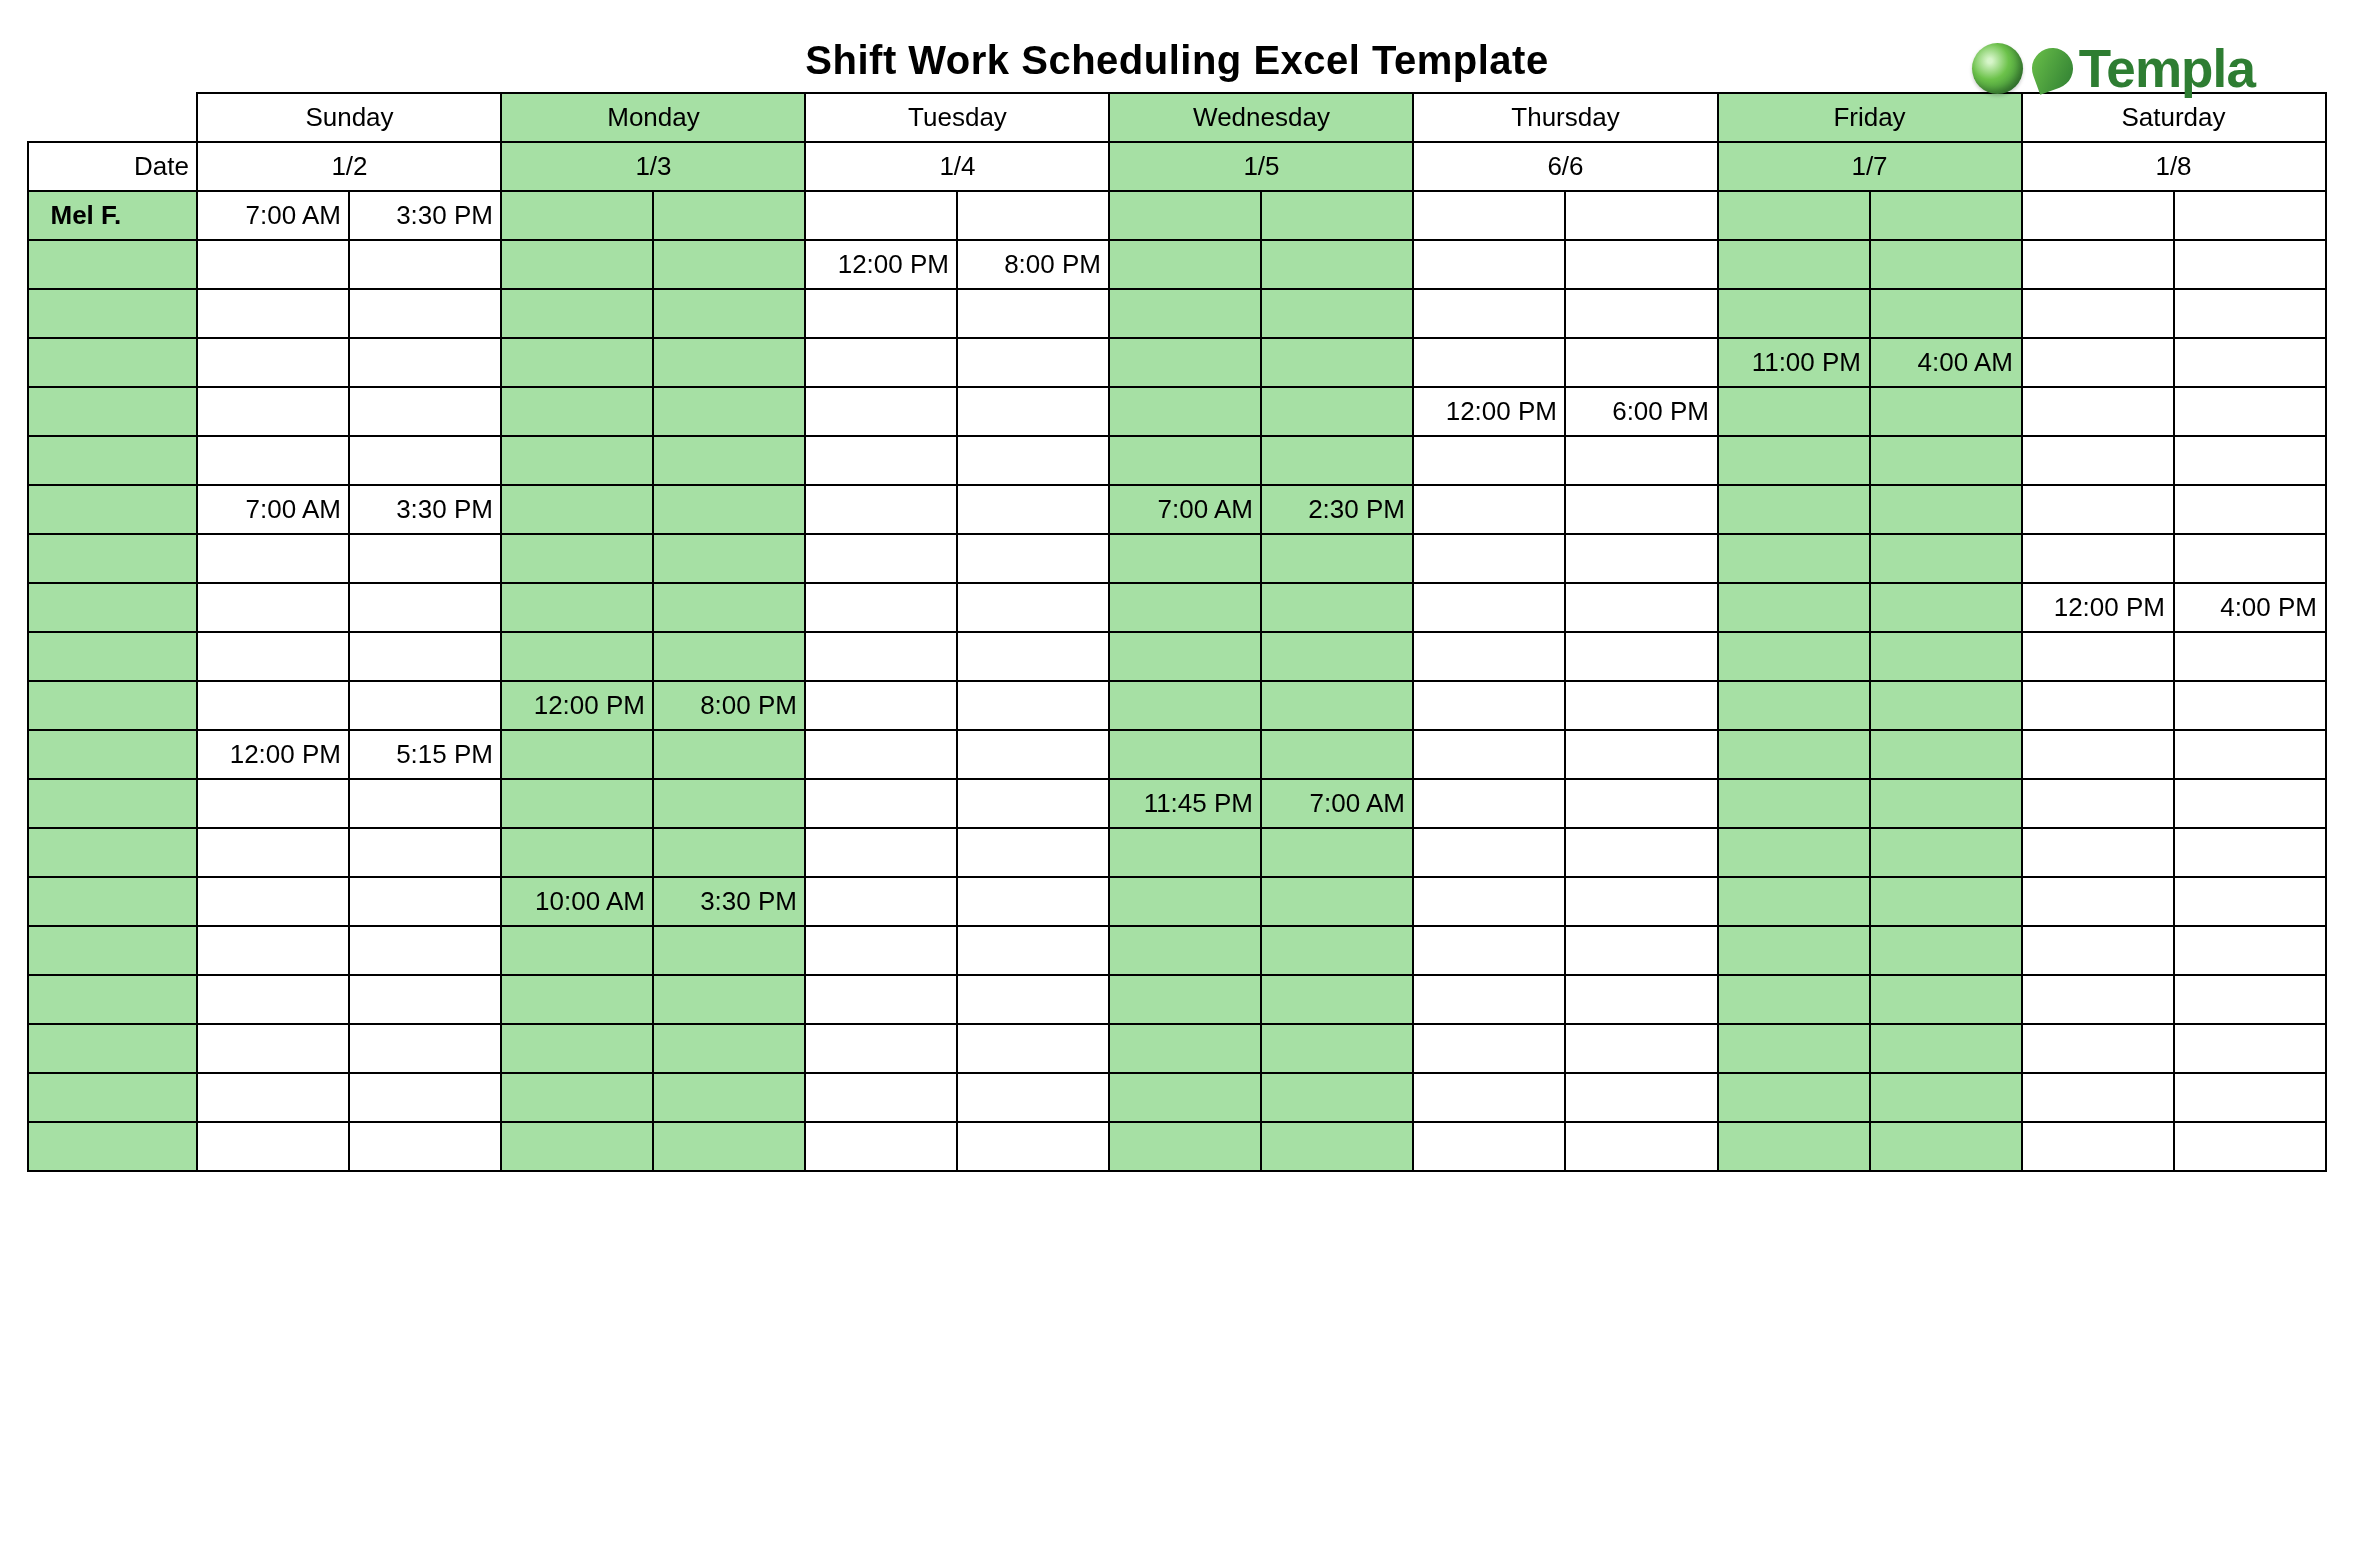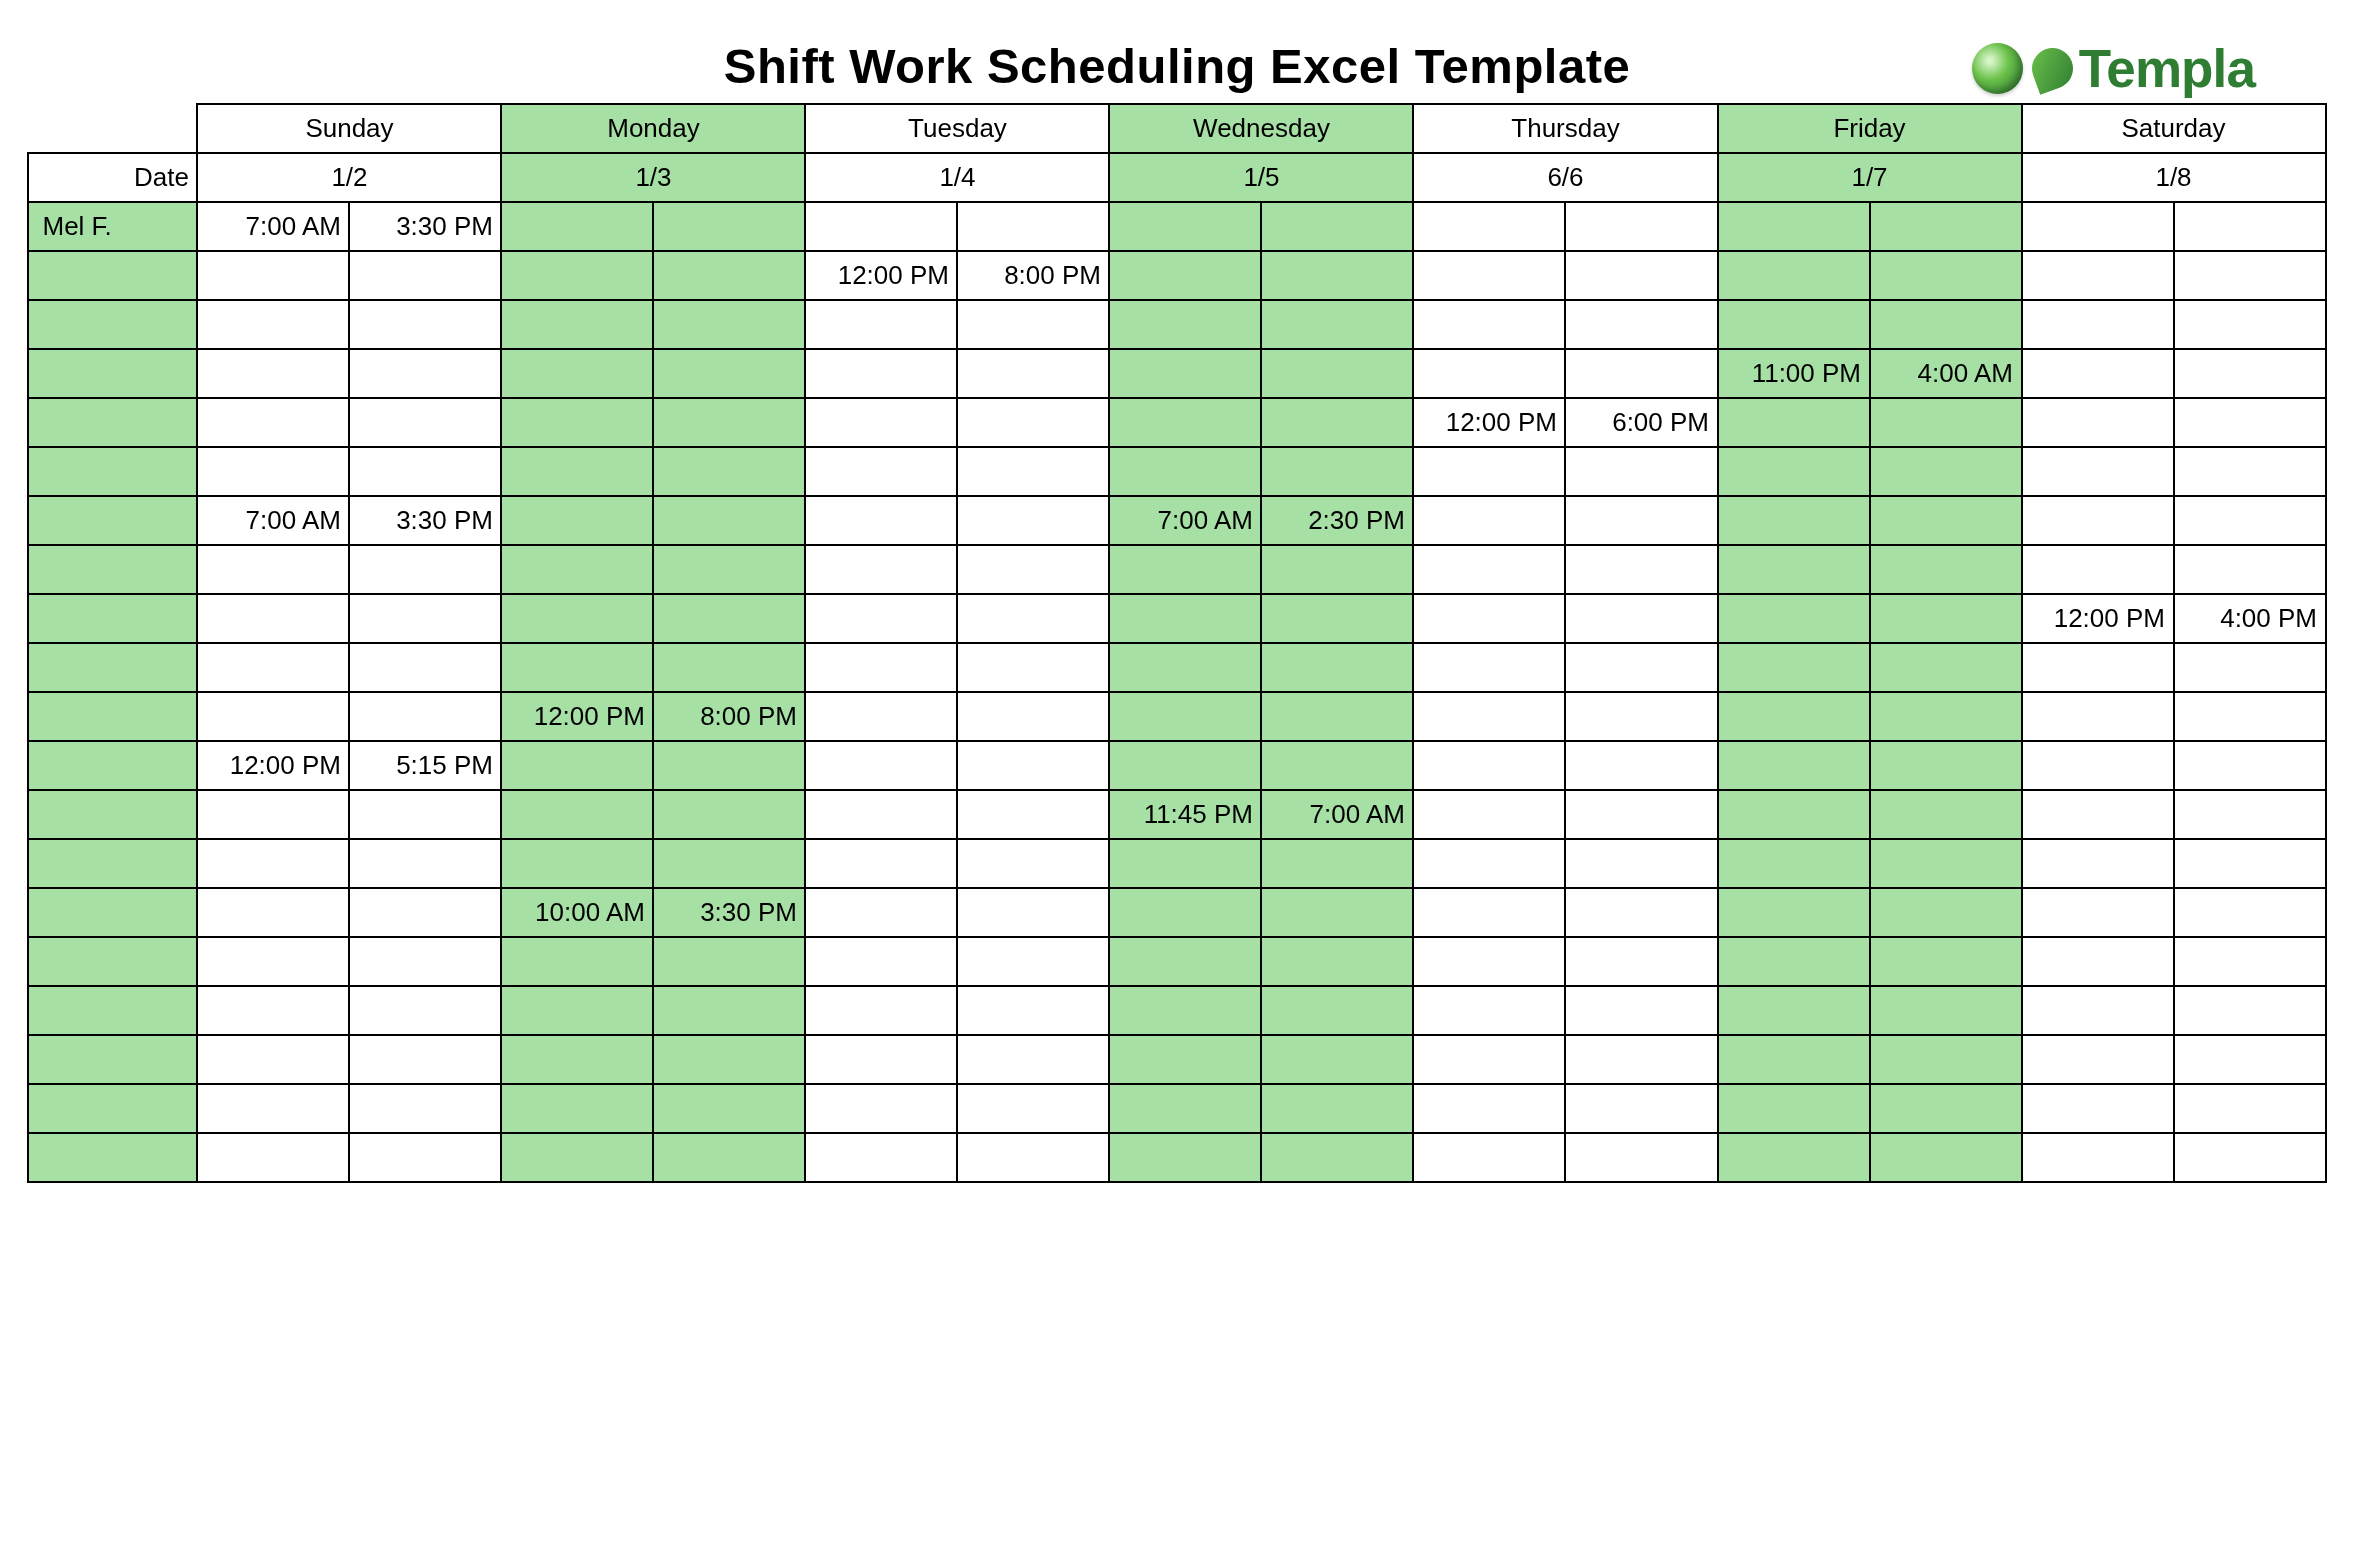--- a/index.html
+++ b/index.html
@@ -11,21 +11,21 @@
     box-sizing: border-box;
   }
   .title-row {
     display: flex;
     align-items: center;
     justify-content: center;
     position: relative;
     margin-bottom: 9.4px;
   }
   .title {
-    font-size: 49px;
+    font-size: 40px;
     font-weight: 700;
     color: #000;
     text-align: right;
     letter-spacing: 0.5px;
   }
   .logo {
     position: absolute;
     right: 80px;
     top: 0;
     display: flex;
@@ -83,22 +83,22 @@
   .row-iohdr th { font-weight: 400; }
 
   .label-date {
     font-weight: 700;
     text-align: right;
     border-left: 2.8px solid #000;
     margin-top: 20px;
   }
   .name-cell {
     text-align: left;
-    font-weight: 400;
-    padding-left: 13px;
+    font-weight: 700;
+    padding-left: 21px;
   }
   .green { background: #a6e0a4; }
 
   
   .blank-tl {
     border-left: 2.8px solid #fff;
     border-top: 2.8px solid #fff;
     background: #fff;
   }
   .blank-tl2 {

